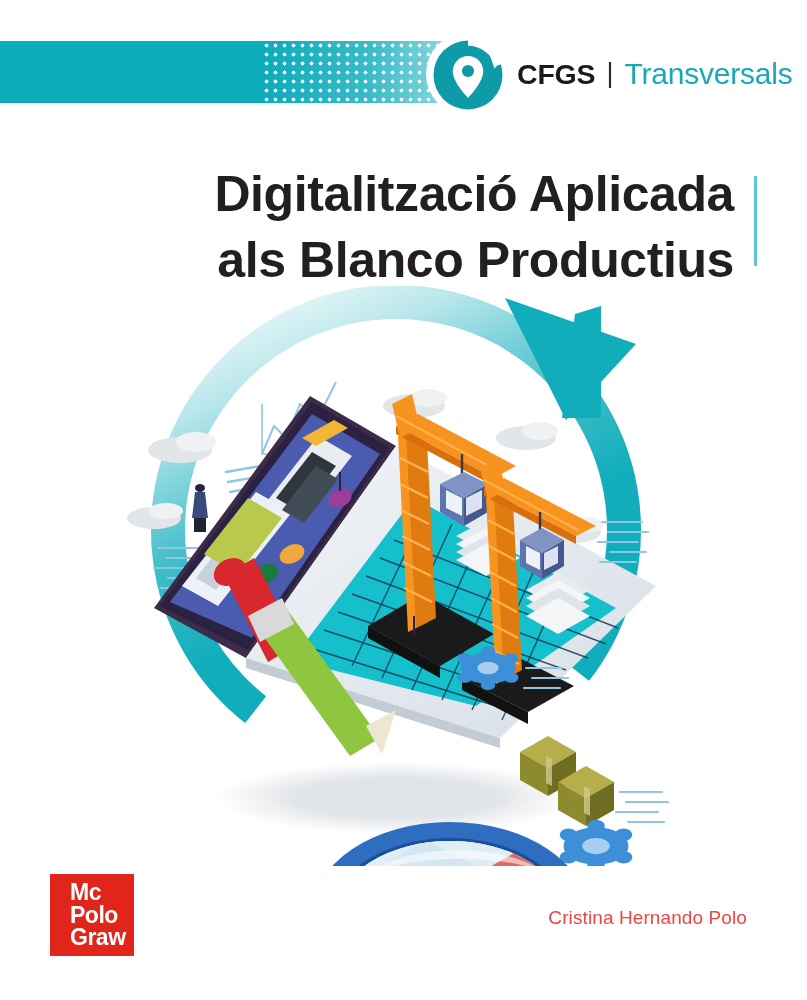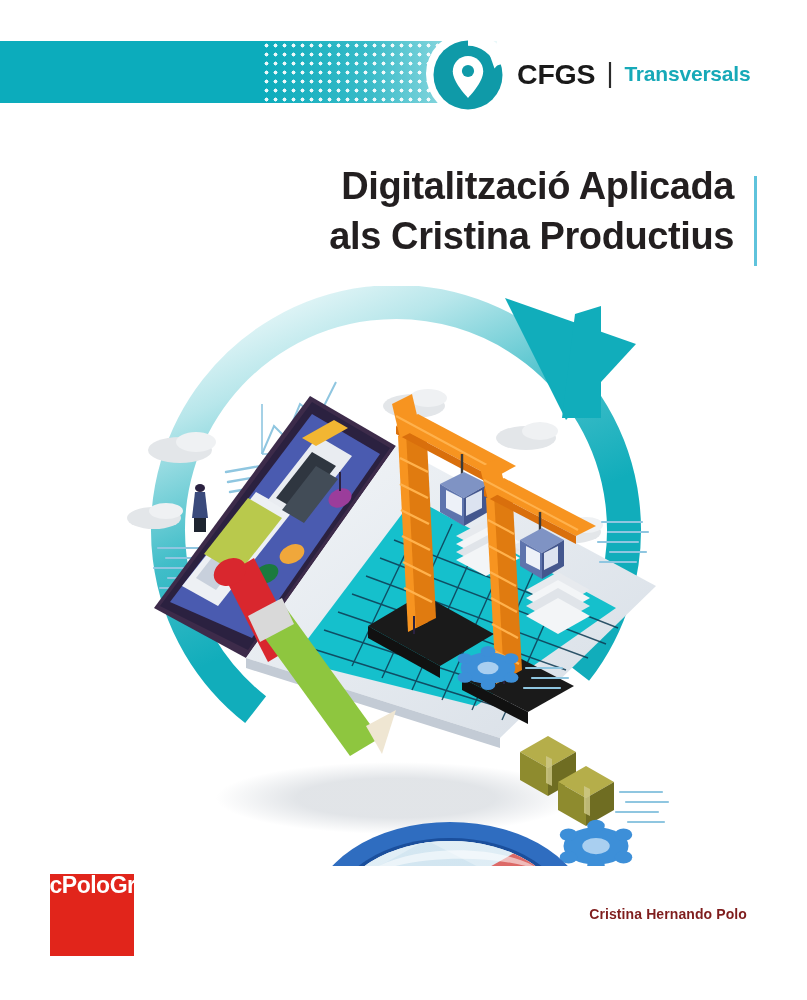--- a/index.html
+++ b/index.html
@@ -77,36 +77,36 @@
     letter-spacing: -0.2px;
   }
   .hdr-sep {
     font-size: 27px;
     font-weight: 400;
     color: #2A2A2A;
     position: relative;
     top: -1px;
   }
   .hdr-accent {
-    font-size: 21px;
-    font-weight: bold;
+    font-size: 30px;
+    font-weight: normal;
     color: #17A9B8;
     letter-spacing: -0.2px;
   }
 
   
   #title-block {
     position: absolute;
     right: 73px;
     top: 161px;
     width: 640px;
     text-align: right;
   }
   .title-line {
-    font-size: 38px;
+    font-size: 50px;
     font-weight: bold;
     color: #231F20;
     line-height: 1.32;
     letter-spacing: -0.4px;
     white-space: nowrap;
   }
   #title-rule {
     position: absolute;
     left: 754px;
     top: 176px;
@@ -127,45 +127,45 @@
 
   
   #publisher-logo {
     position: absolute;
     left: 50px;
     top: 874px;
     width: 84px;
     height: 82px;
     background: #E1251B;
     display: flex;
-    flex-direction: row;
+    flex-direction: column;
     justify-content: center;
     align-items: flex-start;
-    padding-left: 12px;
+    padding-left: 20px;
     box-sizing: border-box;
   }
   .pub-line {
     color: #ffffff;
     font-size: 23px;
     font-weight: bold;
     line-height: 0.99;
     letter-spacing: -0.5px;
   }
 
   
   #authors {
     position: absolute;
     right: 60px;
     top: 903px;
     text-align: right;
   }
   .author-line {
-    font-size: 14px;
-    font-weight: bold;
-    color: #7f1d1d;
+    font-size: 19px;
+    font-weight: normal;
+    color: #ef4444;
     line-height: 1.62;
     letter-spacing: 0.1px;
     white-space: nowrap;
   }
 </style>
 </head>
 <body>
 
 <div id="cover">
 
@@ -187,21 +187,21 @@
   </div>
 
   <div id="header-label">
     <span class="hdr-main">CFGS</span>
     <span class="hdr-sep">|</span>
     <span class="hdr-accent">Transversals</span>
   </div>
 
   <div id="title-block">
     <div class="title-line">Digitalització Aplicada</div>
-    <div class="title-line">als Cristina Productius</div>
+    <div class="title-line">als Blanco Productius</div>
   </div>
   <div id="title-rule"></div>
 
   <div id="illustration">
     <svg width="614" height="580" viewBox="0 0 614 580" xmlns="http://www.w3.org/2000/svg">
       <defs>
         <linearGradient id="arcFade" x1="0.05" y1="1" x2="0.55" y2="0.05">
           <stop offset="0%" stop-color="#11ADBB" stop-opacity="0"></stop>
           <stop offset="22%" stop-color="#11ADBB" stop-opacity="0.30"></stop>
           <stop offset="48%" stop-color="#11ADBB" stop-opacity="0.80"></stop>

